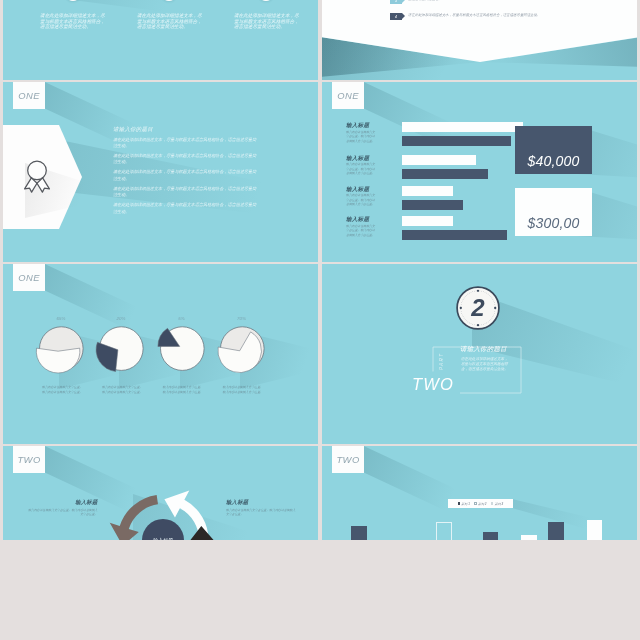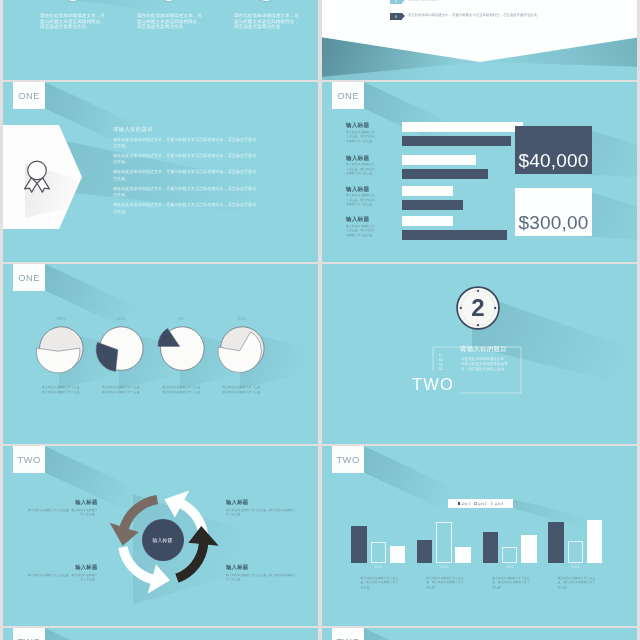--- a/index.html
+++ b/index.html
@@ -1,19 +1,19 @@
 <!DOCTYPE html>
 <html><head>
 <meta charset="utf-8">
 <title>Template Preview</title>
 <style>
   html,body{margin:0;padding:0;}
   body{width:640px;height:640px;overflow:hidden;background:#e4dfde;
        font-family:"Liberation Sans","DejaVu Sans",sans-serif;}
-  .page{position:absolute;left:0;top:0;width:640px;height:640px;overflow:hidden;}
+  .page{position:absolute;left:0;top:0;width:640px;height:540px;overflow:hidden;font-style:italic;}
   .grid{position:absolute;left:3px;top:-100px;width:634px;}
   .row{position:relative;height:180px;margin-bottom:2px;}
   .slide{position:absolute;top:0;width:315px;height:180px;background:#8fd4df;
          overflow:hidden;box-sizing:border-box;}
   .slide.L{left:0;}
   .slide.R{left:319px;}
 
   
   .badge{position:absolute;left:10.4px;top:0;width:31.4px;height:26.6px;background:#fcfdfd;
          display:flex;align-items:center;justify-content:center;z-index:6;}
@@ -76,21 +76,21 @@
              white-space:nowrap;}
   .blabel .b{font-size:2.9px;line-height:1.62;color:#6d919c;margin-top:1.4px;}
   .bars{position:absolute;left:56px;top:0;width:130px;}
   .bar{height:10.3px;position:relative;}
   .bar.w{background:#fdfefe;}
   .bar.n{background:#47566d;margin-top:3.8px;}
   .statcard{position:absolute;display:flex;align-items:center;justify-content:center;z-index:4;
             width:77px;height:48px;left:193px;}
   .statcard.navy{top:44px;background:#47566d;color:#fdfefe;}
   .statcard.white{top:106px;background:#fdfefe;color:#5a6a7e;}
-  .statcard span{font-size:19px;font-weight:400;letter-spacing:.2px;margin-top:22px;}
+  .statcard span{font-size:14px;font-weight:400;letter-spacing:.2px;margin-top:22px;}
   .statshadow{position:absolute;z-index:3;left:255px;width:120px;height:80px;
       background:linear-gradient(112deg,rgba(92,150,162,.26),rgba(92,150,162,0) 72%);}
   .statshadow.a{top:44px;clip-path:polygon(0 0,100% 46%,100% 68%,0 48px);}
   .statshadow.b{top:106px;clip-path:polygon(0 0,100% 46%,100% 68%,0 48px);}
 
   
   #s5pies{position:absolute;left:0;top:0;width:315px;height:180px;z-index:4;}
   .pie{position:absolute;width:64px;}
   .pie .pct{text-align:center;font-size:4.4px;color:#7ba6b2;margin-bottom:1px;line-height:1;}
   .pie .pbody{margin-top:7px;margin-left:13px;width:41px;font-size:2.9px;line-height:1.6;

